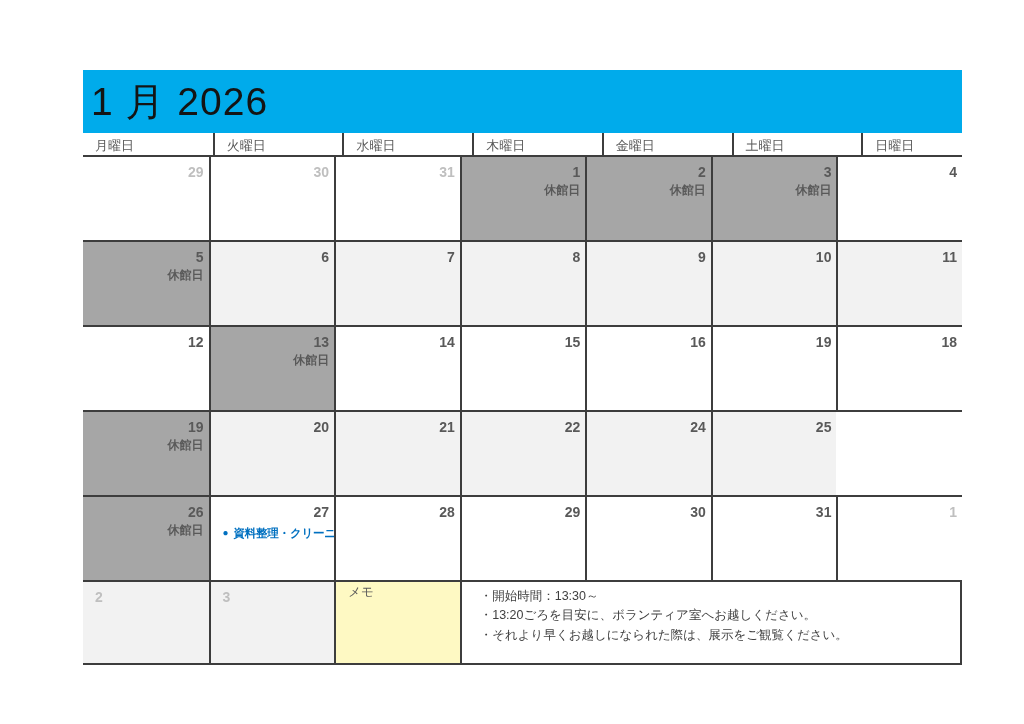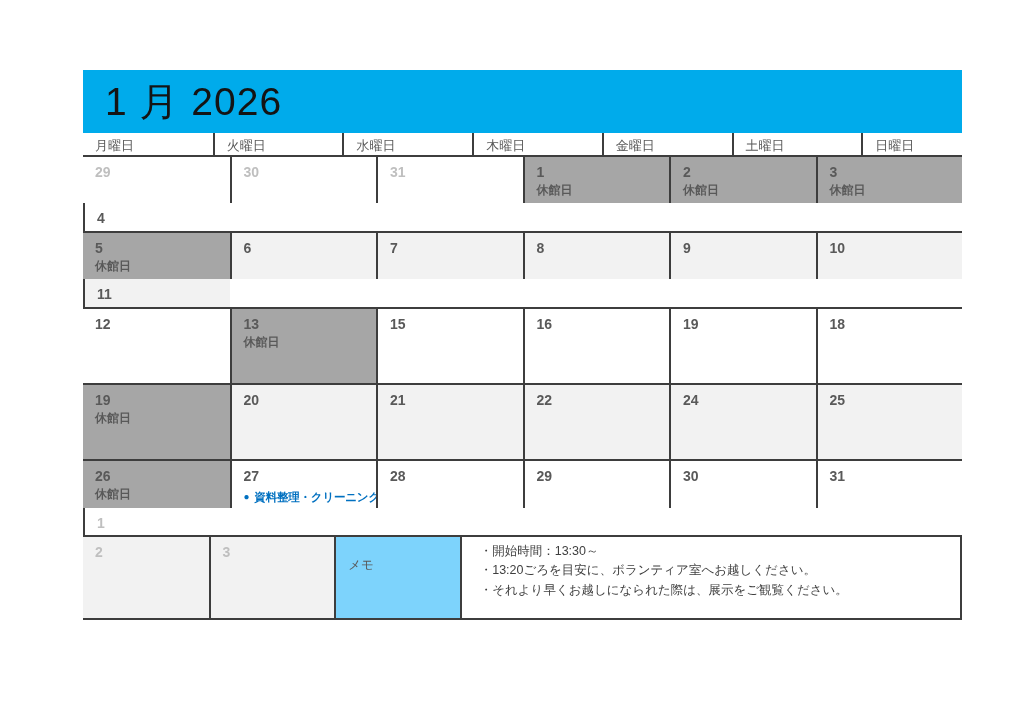--- a/index.html
+++ b/index.html
@@ -2,50 +2,50 @@
 <html style="--blue: #00ABEB; --closed: #A6A6A6; --shade: #F2F2F2; --line: #3d3d3d; --event: #0070C0;"><head>
 <meta charset="utf-8">
 <style>
   * { margin:0; padding:0; box-sizing:border-box; }
   html,body { width:1024px; height:724px; background:#ffffff;
     font-family:"Liberation Sans","DejaVu Sans",sans-serif; }
   .page { position:relative; width:1024px; height:724px; overflow:hidden; }
   .calendar { position:absolute; left:83px; top:70px; width:879px; }
 
   .title-bar { height:63px; background:var(--blue,#00ABEB);
-    display:flex; align-items:center; padding-left:22px; }
+    display:flex; align-items:center; padding-left:8px; }
   .page-title { font-size:39px; color:#141414; letter-spacing:1px; line-height:1; }
 
   .weekday-row { display:grid; grid-template-columns:repeat(7,1fr);
     height:24px; border-bottom:2px solid var(--line,#3d3d3d); background:#fff;gap:29px; }
   .weekday-cell { padding:4px 4px 0 12px; font-size:13px; color:#595959;
     border-left:2px solid var(--line,#3d3d3d); overflow:hidden; }
   .weekday-cell:first-child { border-left:none; }
 
-  .week-row { display:grid; grid-template-columns:repeat(6,1fr);
-    height:76px; border-bottom:2px solid var(--line,#3d3d3d); }
+  .week-row { display:grid; grid-template-columns:repeat(7,1fr);
+    height:85px; border-bottom:2px solid var(--line,#3d3d3d);text-align:right; }
   .day-cell { border-left:2px solid var(--line,#3d3d3d);
     padding:7px 5px 0 12px; background:#ffffff; overflow:hidden; }
   .day-cell:first-child { border-left:none; }
   .week-row.shade .day-cell { background:var(--shade,#F2F2F2); }
   .day-cell.closed { background:var(--closed,#A6A6A6) !important; }
   .day-number { display:block; font-size:14px; font-weight:600; color:#595959; line-height:1.25; }
   .day-cell.muted .day-number { color:#BFBFBF; font-weight:600; }
   .closed-label { display:block; font-size:12px; font-weight:600; color:#595959; }
   .event { display:block; font-size:11.5px; font-weight:700; color:var(--event,#0070C0);
     margin-top:4px; white-space:nowrap; letter-spacing:-0.2px; }
   .event .bullet { font-size:10px; vertical-align:1px; margin-right:2px; }
 
   .footer-row { display:grid; grid-template-columns:repeat(7,1fr);
     height:83px; border-bottom:2px solid var(--line,#3d3d3d); }
   .footer-day { border-left:2px solid var(--line,#3d3d3d);
     background:var(--shade,#F2F2F2); padding:7px 5px 0 12px; }
   .footer-day:first-child { border-left:none; }
   .memo-label-cell { border-left:2px solid var(--line,#3d3d3d);
-    background:#7dd3fc; padding:20px 5px 0 12px; font-size:12.5px; color:#595959; }
+    background:#fef9c3; padding:2px 5px 0 12px; font-size:12.5px; color:#595959; }
   .memo-box { grid-column:4 / 8; background:#ffffff;
     border-left:2px solid var(--line,#3d3d3d); border-right:2px solid var(--line,#3d3d3d);
     padding:5px 10px 0 18px; }
   .memo-line { font-size:12.5px; color:#3f3f3f; line-height:1.55; white-space:nowrap; }
 </style>
 </head>
 <body>
 
 <div class="page">
   <div class="calendar">
@@ -117,20 +117,23 @@
         </div>
         <div class="week-row">
           <div class="day-cell">
             <span class="day-number">12</span>
           </div>
           <div class="day-cell closed">
             <span class="day-number">13</span>
             <span class="closed-label">休館日</span>
           </div>
           <div class="day-cell">
+            <span class="day-number">14</span>
+          </div>
+          <div class="day-cell">
             <span class="day-number">15</span>
           </div>
           <div class="day-cell">
             <span class="day-number">16</span>
           </div>
           <div class="day-cell">
             <span class="day-number">19</span>
           </div>
           <div class="day-cell">
             <span class="day-number">18</span>

